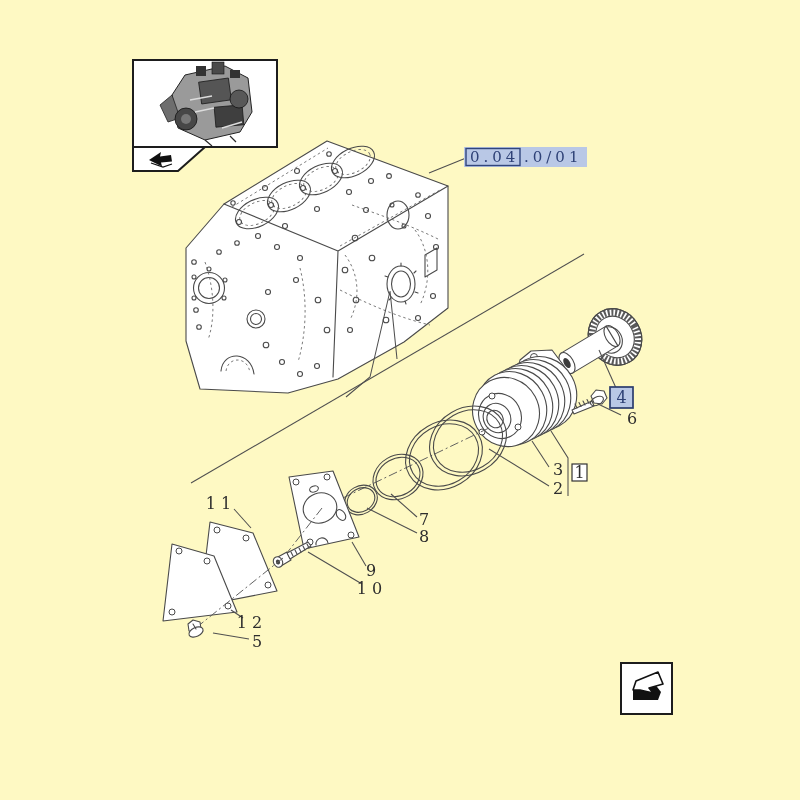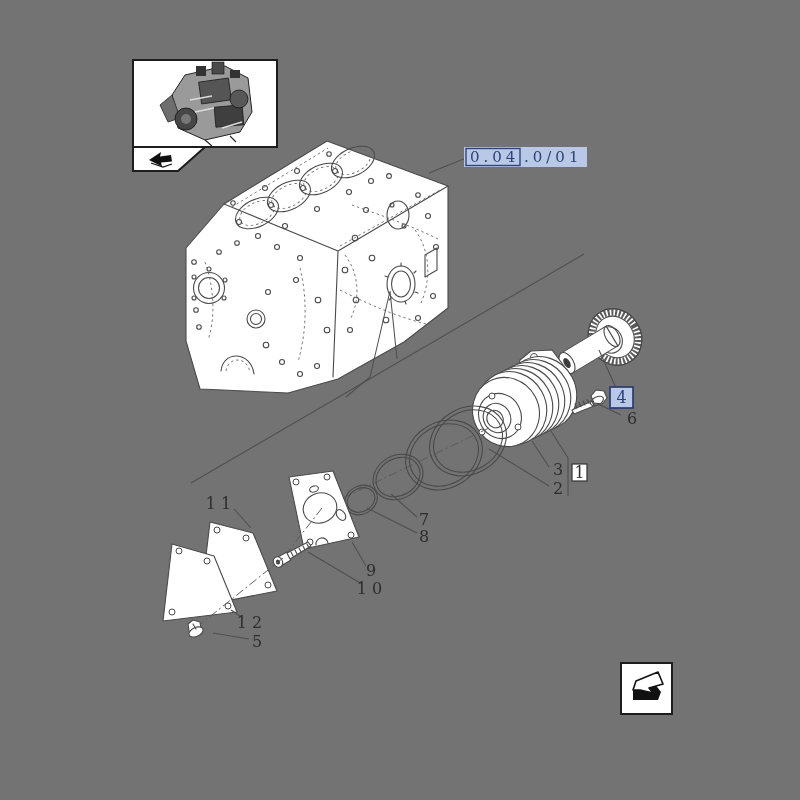--- a/index.html
+++ b/index.html
@@ -1,16 +1,16 @@
 <!DOCTYPE html>
 <html><head>
 <meta charset="utf-8">
 <style>
   html,body{margin:0;padding:0;background:#fff;}
-  .page{position:relative;width:800px;height:800px;background:#737373;font-family:"DejaVu Serif",serif;}
+  .page{position:relative;width:800px;height:800px;background:#fef9c3;font-family:"DejaVu Serif",serif;}
   svg{position:absolute;top:0;left:0;}
   .ln{stroke:#4a4a4a;fill:none;stroke-width:1.1;stroke-linecap:round;stroke-linejoin:round;}
   .lnf{stroke:#4a4a4a;fill:#ffffff;stroke-width:1.1;stroke-linecap:round;stroke-linejoin:round;}
   .thick{stroke:#1d1d1d;stroke-width:2;fill:#ffffff;}
   .dsh{stroke:#6b6b6b;fill:none;stroke-width:.9;stroke-dasharray:2.5,2.8;}
   .axis{stroke:#5a5a5a;fill:none;stroke-width:.95;stroke-dasharray:9,3,2,3;}
   .lead{stroke:#4f4f4f;fill:none;stroke-width:1.05;}
   .hole{stroke:#4a4a4a;fill:#ffffff;stroke-width:1;}
   .plbl{font-family:"DejaVu Serif",serif;font-size:16px;fill:#2e2e2e;}
   .codetxt{font-family:"DejaVu Serif",serif;font-size:15px;letter-spacing:4px;}

